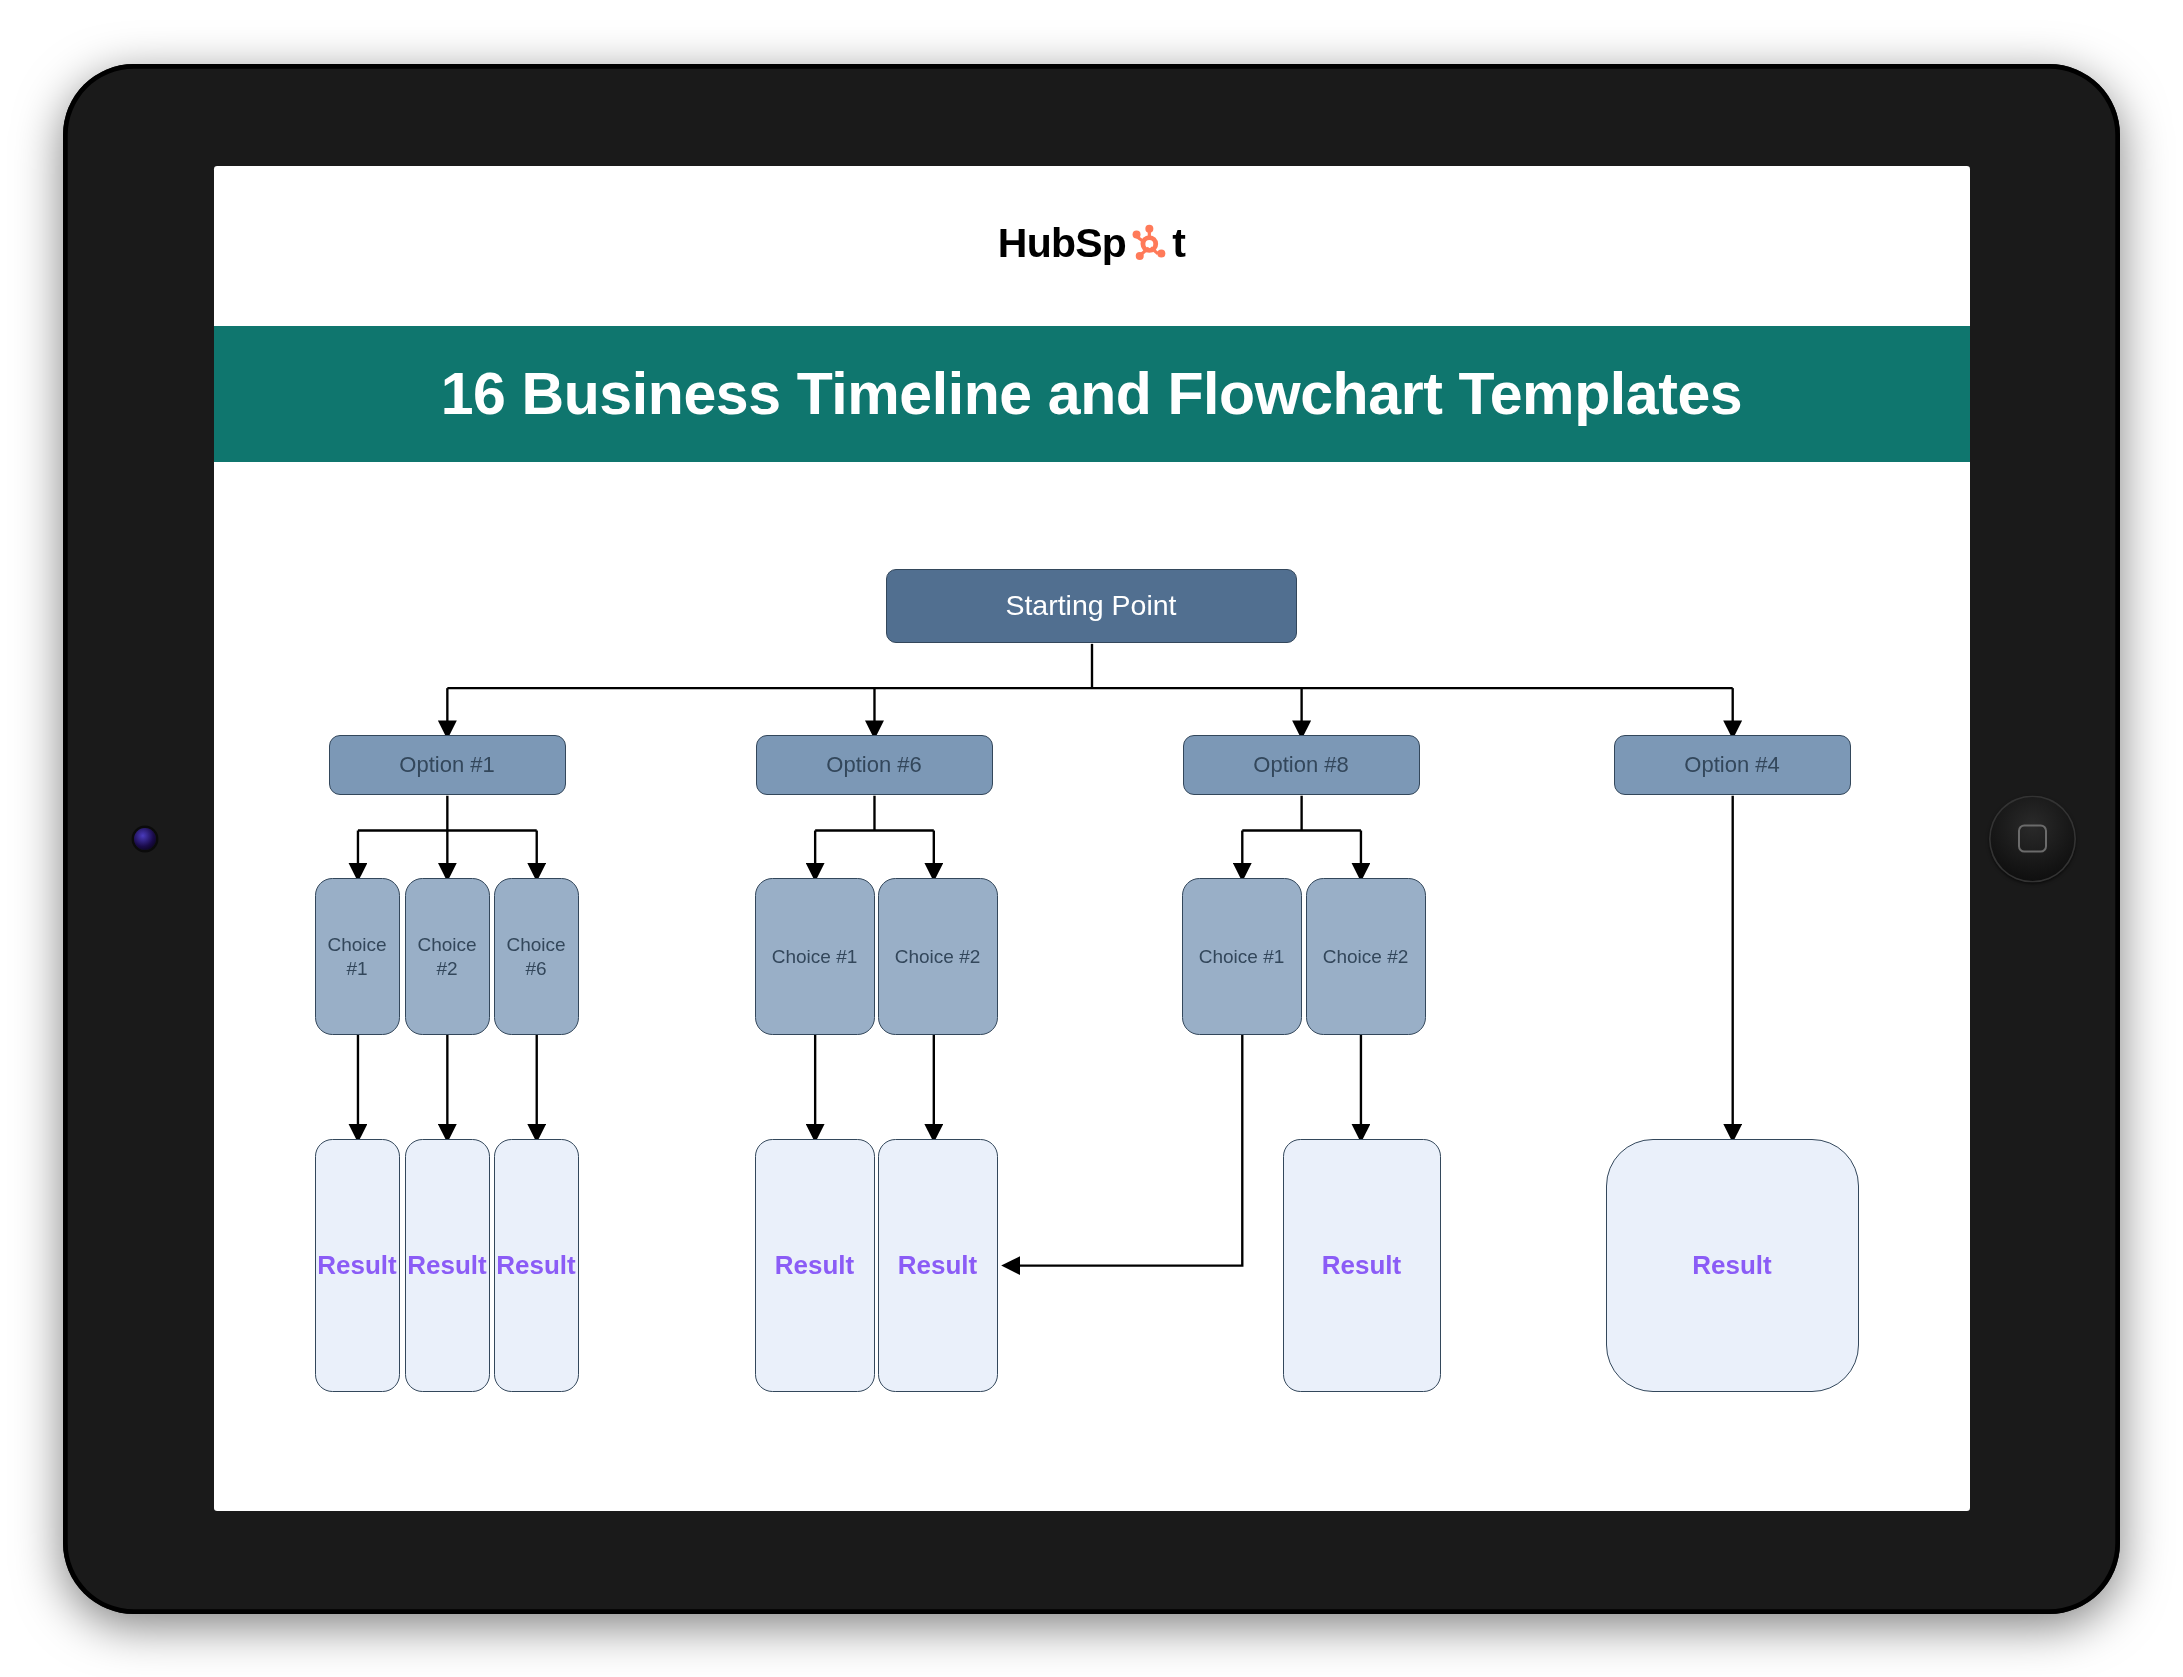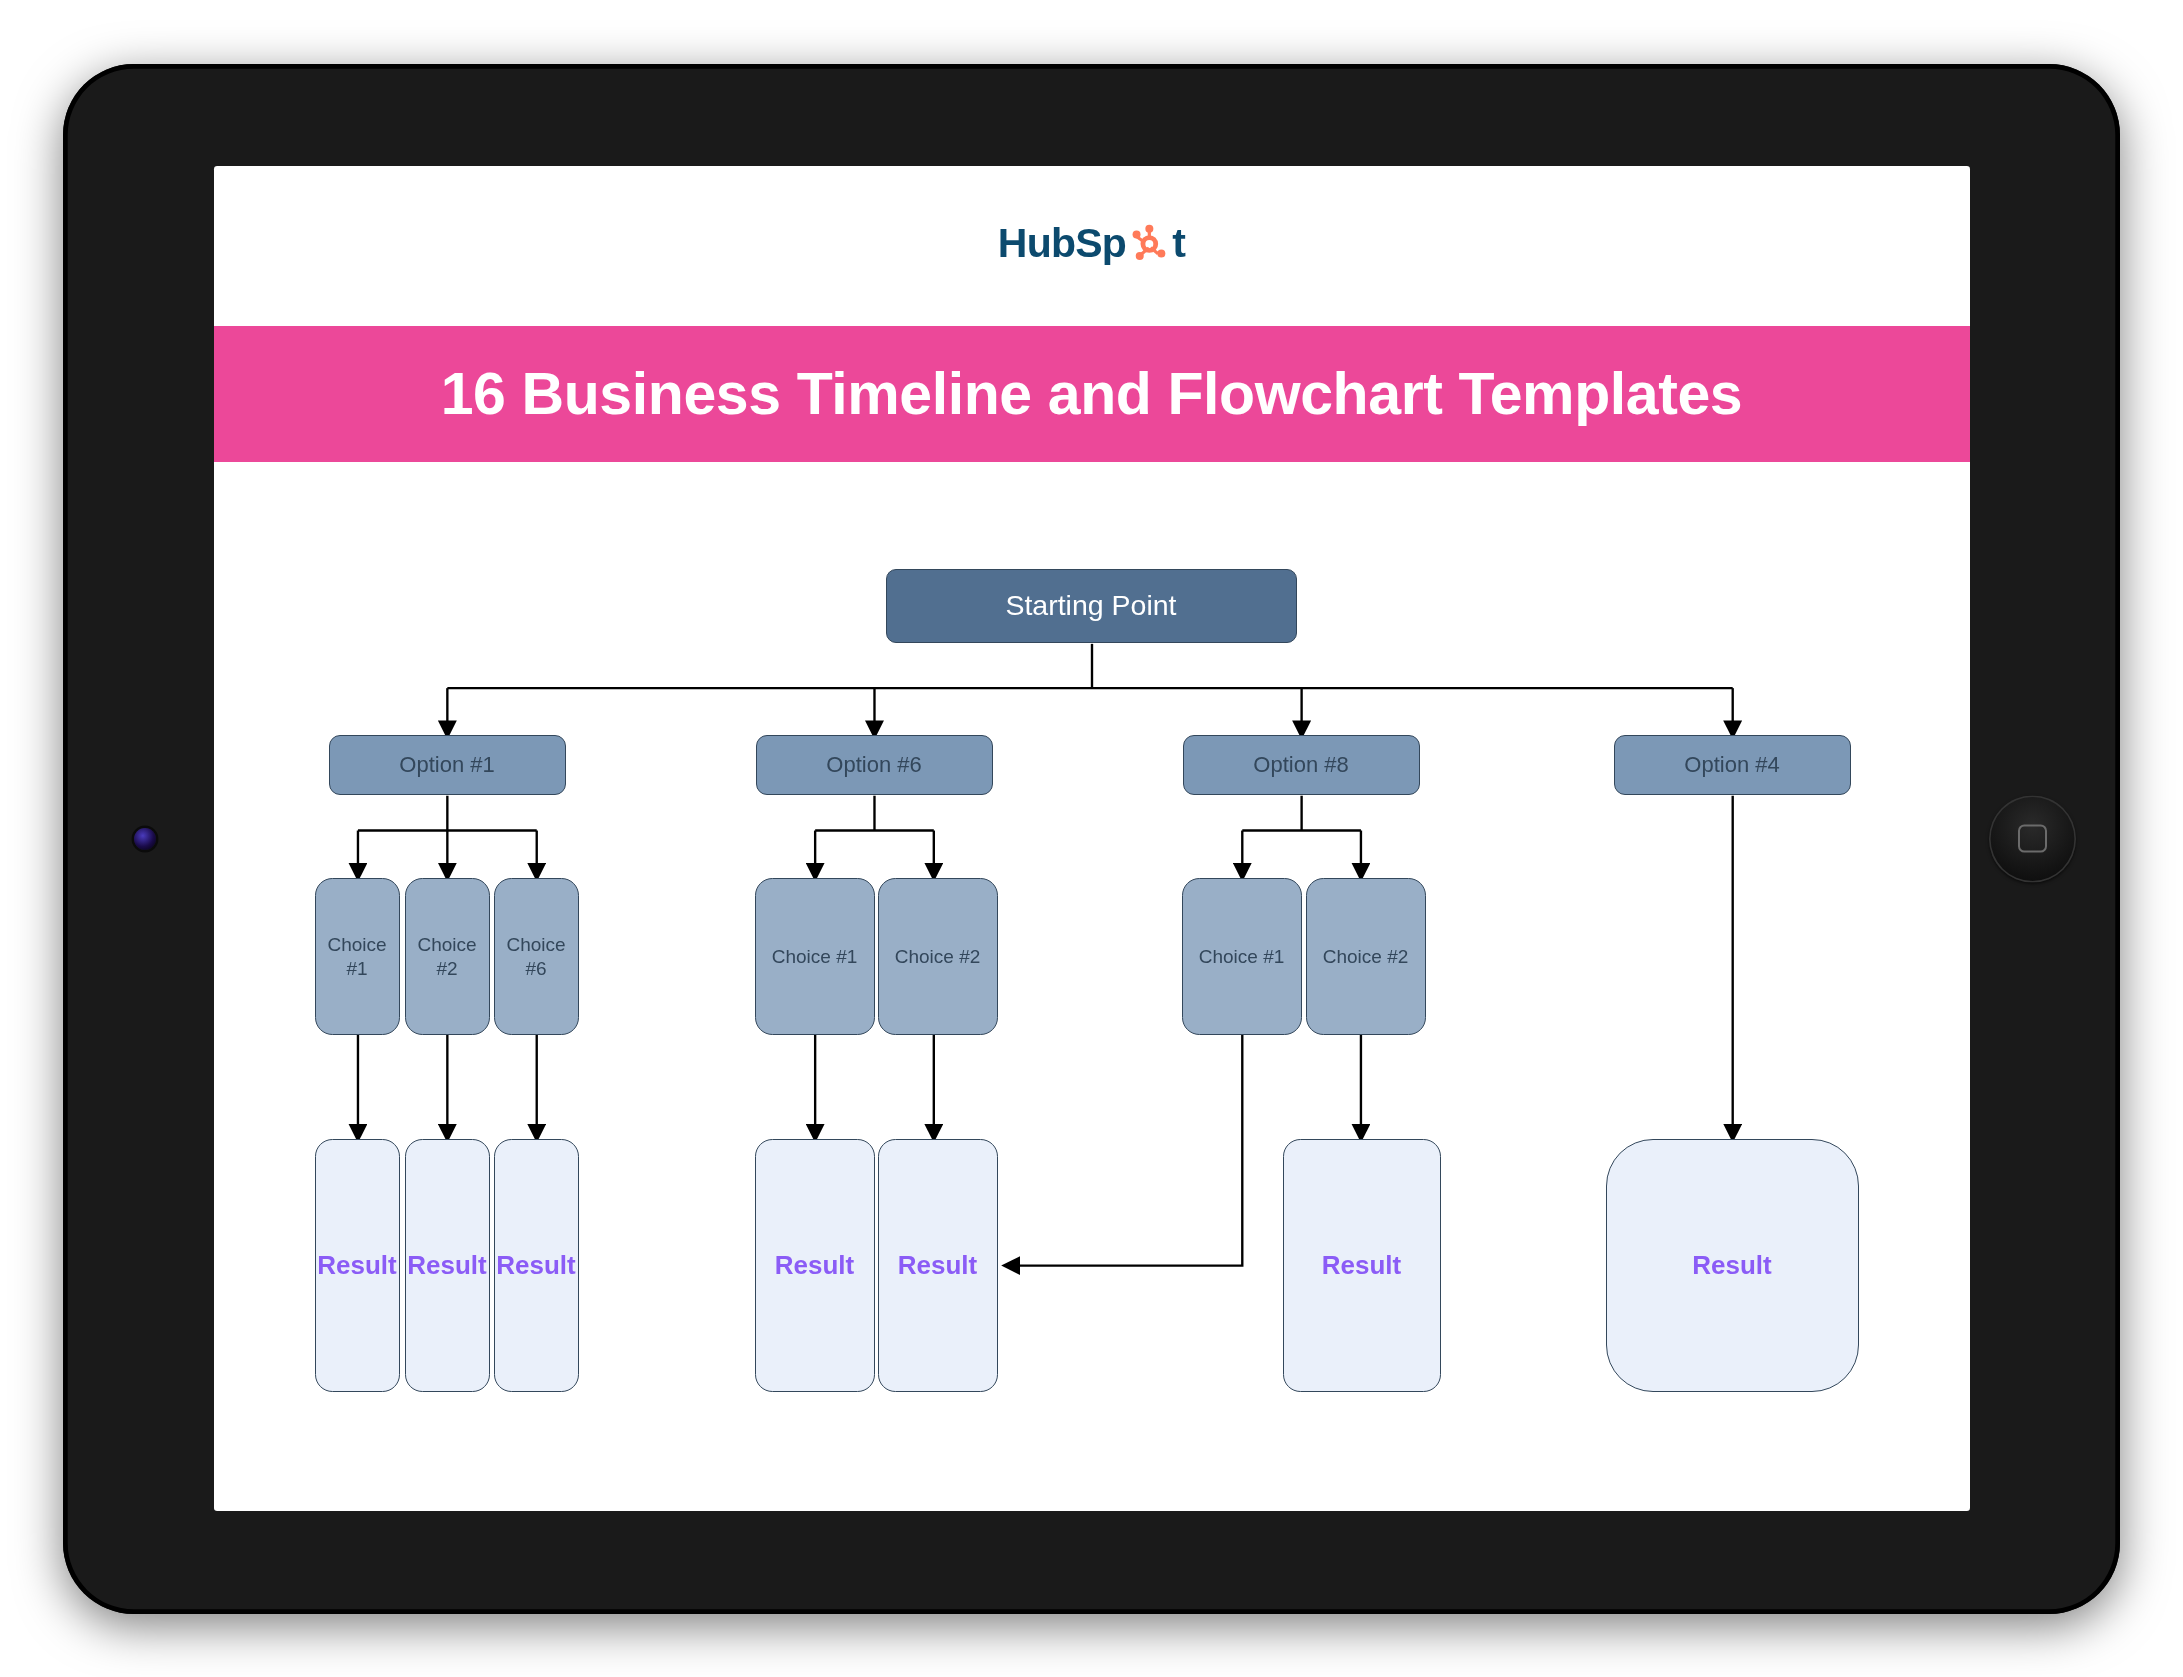--- a/index.html
+++ b/index.html
@@ -65,36 +65,36 @@
     left: 50%;
     top: 54px;
     transform: translateX(-50%);
     display: flex;
     align-items: center;
     gap: 3.2px;
   }
   .logo-text {
     font-size: 41px;
     font-weight: 600;
-    color: #0c4a6e;
+    color: #000000;
     letter-spacing: -0.8px;
   }
   .logo-icon {
     display: inline-flex;
     align-items: center;
     justify-content: center;
   }
   
   .title-bar {
     position: absolute;
     top: 160px;
     left: 0;
     right: 0;
     height: 136px;
-    background: #ec4899;
+    background: #0f766e;
     display: flex;
     align-items: center;
     justify-content: center;
   }
   .title-text {
     color: #ffffff;
     font-size: 59px;
     font-weight: 700;
     letter-spacing: -0.4px;
   }

